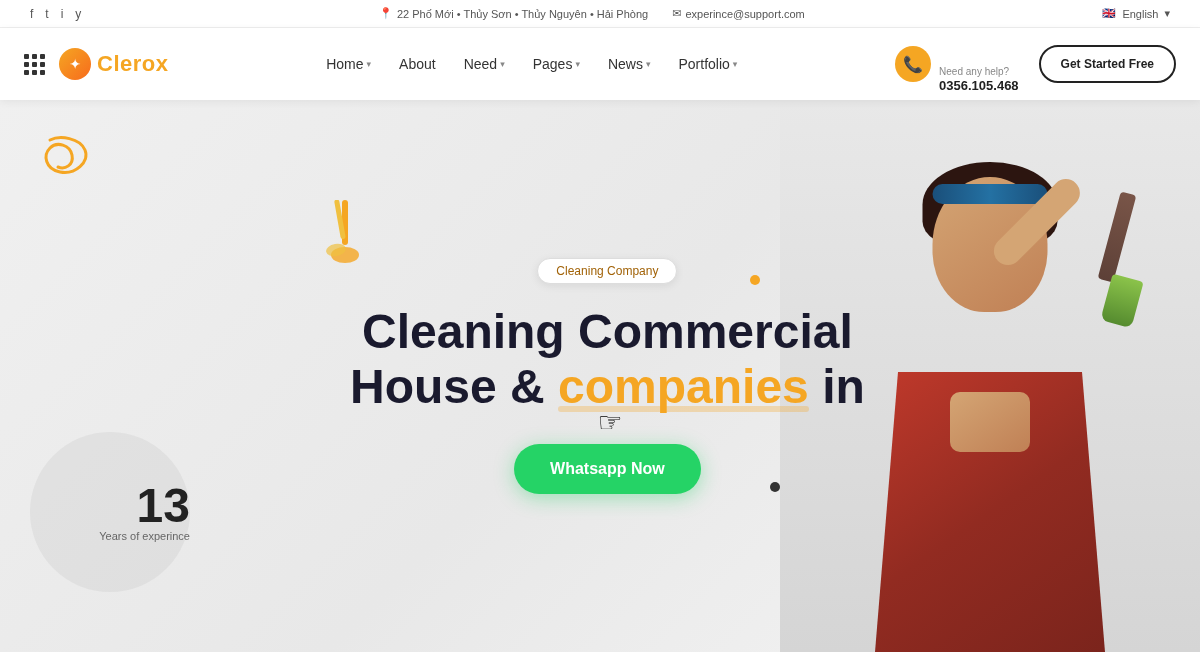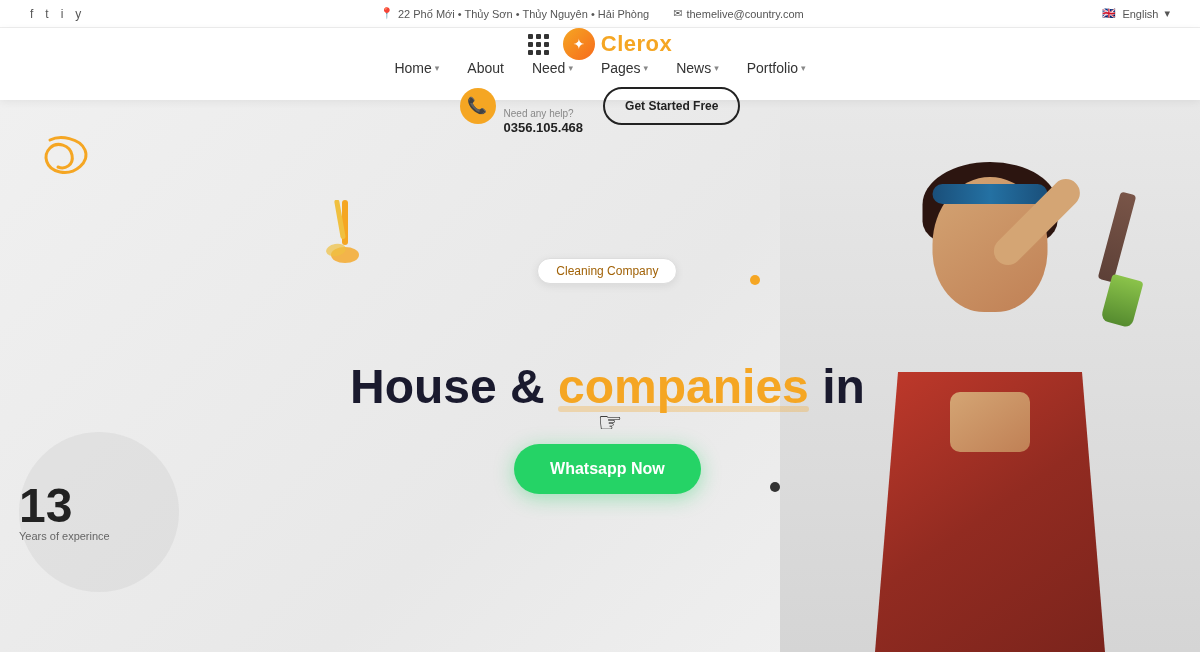--- a/index.html
+++ b/index.html
@@ -23,26 +23,25 @@
     .top-bar-center .address { display: flex; align-items: center; gap: 4px; }
     .top-bar-center .email { display: flex; align-items: center; gap: 4px; }
     .top-bar-right { display: flex; align-items: center; gap: 6px; font-size: 11px; color: #555; cursor: pointer; }
 
     
     .navbar {
       background: #fff;
       display: flex;
       align-items: center;
       justify-content: space-between;
-      padding: 0 30px;
+      padding: 0 24px;
       height: 72px;
       box-shadow: 0 2px 8px rgba(0,0,0,0.06);
       position: relative;
       z-index: 10;
-      flex-direction: column;
     }
     .navbar-left { display: flex; align-items: center; gap: 14px; }
     .grid-icon { display: grid; grid-template-columns: repeat(3,5px); gap: 3px; cursor: pointer; }
     .grid-icon span { width: 5px; height: 5px; background: #333; border-radius: 1px; display: block; }
     .logo { display: flex; align-items: center; gap: 6px; text-decoration: none; }
     .logo-circle { width: 32px; height: 32px; background: linear-gradient(135deg, #f5a623, #f76b1c); border-radius: 50%; display: flex; align-items: center; justify-content: center; }
     .logo-circle::after { content: '✦'; color: white; font-size: 14px; }
     .logo-text { font-size: 22px; font-weight: 700; color: #1a1a2e; letter-spacing: 0.5px; }
     .logo-text span { color: #f5a623; }
 
@@ -97,26 +96,26 @@
       border-radius: 50%;
     }
     .deco-dot-dark {
       bottom: 160px; right: 420px;
       width: 10px; height: 10px;
       background: #333;
       border-radius: 50%;
     }
 
     .deco-circle-gray {
-      bottom: 60px; left: 19px;
+      bottom: 60px; left: 30px;
       width: 160px; height: 160px;
       border-radius: 50%;
       background: rgba(200,200,200,0.3);
       display: flex; flex-direction: column;
-      align-items: flex-start; justify-content: center;
+      align-items: flex-end; justify-content: center;
     }
     .deco-circle-gray .years-num { font-size: 48px; font-weight: 800; color: #222; line-height: 1; }
     .deco-circle-gray .years-text { font-size: 11px; color: #666; text-align: center; }
 
     .deco-arrow-yellow {
       bottom: 80px; right: 280px;
     }
 
     
     .hero-content {
@@ -250,21 +249,21 @@
     <span class="social-icon">i</span>
     <span class="social-icon">y</span>
   </div>
   <div class="top-bar-center">
     <div class="address">
       <span>📍</span>
       <span>22 Phố Mới • Thủy Sơn • Thủy Nguyên • Hải Phòng</span>
     </div>
     <div class="email">
       <span>✉</span>
-      <span>themelive@country.com</span>
+      <span>experince@support.com</span>
     </div>
   </div>
   <div class="top-bar-right">
     <span>🇬🇧</span>
     <span>English</span>
     <span>▾</span>
   </div>
 </div>
 
 <nav class="navbar">
@@ -389,21 +388,21 @@
     <svg width="80" height="60" viewBox="0 0 80 60">
       <path d="M10,10 C20,5 50,5 65,20 C70,25 72,35 68,42" fill="none" stroke="#f5a623" stroke-width="2.5" stroke-linecap="round"></path>
       <path d="M60,35 L68,42 L72,30" fill="none" stroke="#f5a623" stroke-width="2.5" stroke-linecap="round" stroke-linejoin="round"></path>
     </svg>
   </div>
 
   <div class="hero-content">
     <div class="hero-badge">Cleaning Company</div>
 
     <h1 class="hero-title">
-      <br>
+      <span>Cleaning Commercial</span><br>
       <span>House &amp; </span><span class="highlight">companies</span><span> in</span><br>
     </h1>
 
     <button class="btn-whatsapp">Whatsapp Now</button>
     <div class="cursor-deco">☞</div>
   </div>
 
   <div class="photo-container">
     <div class="woman-silhouette">
 

